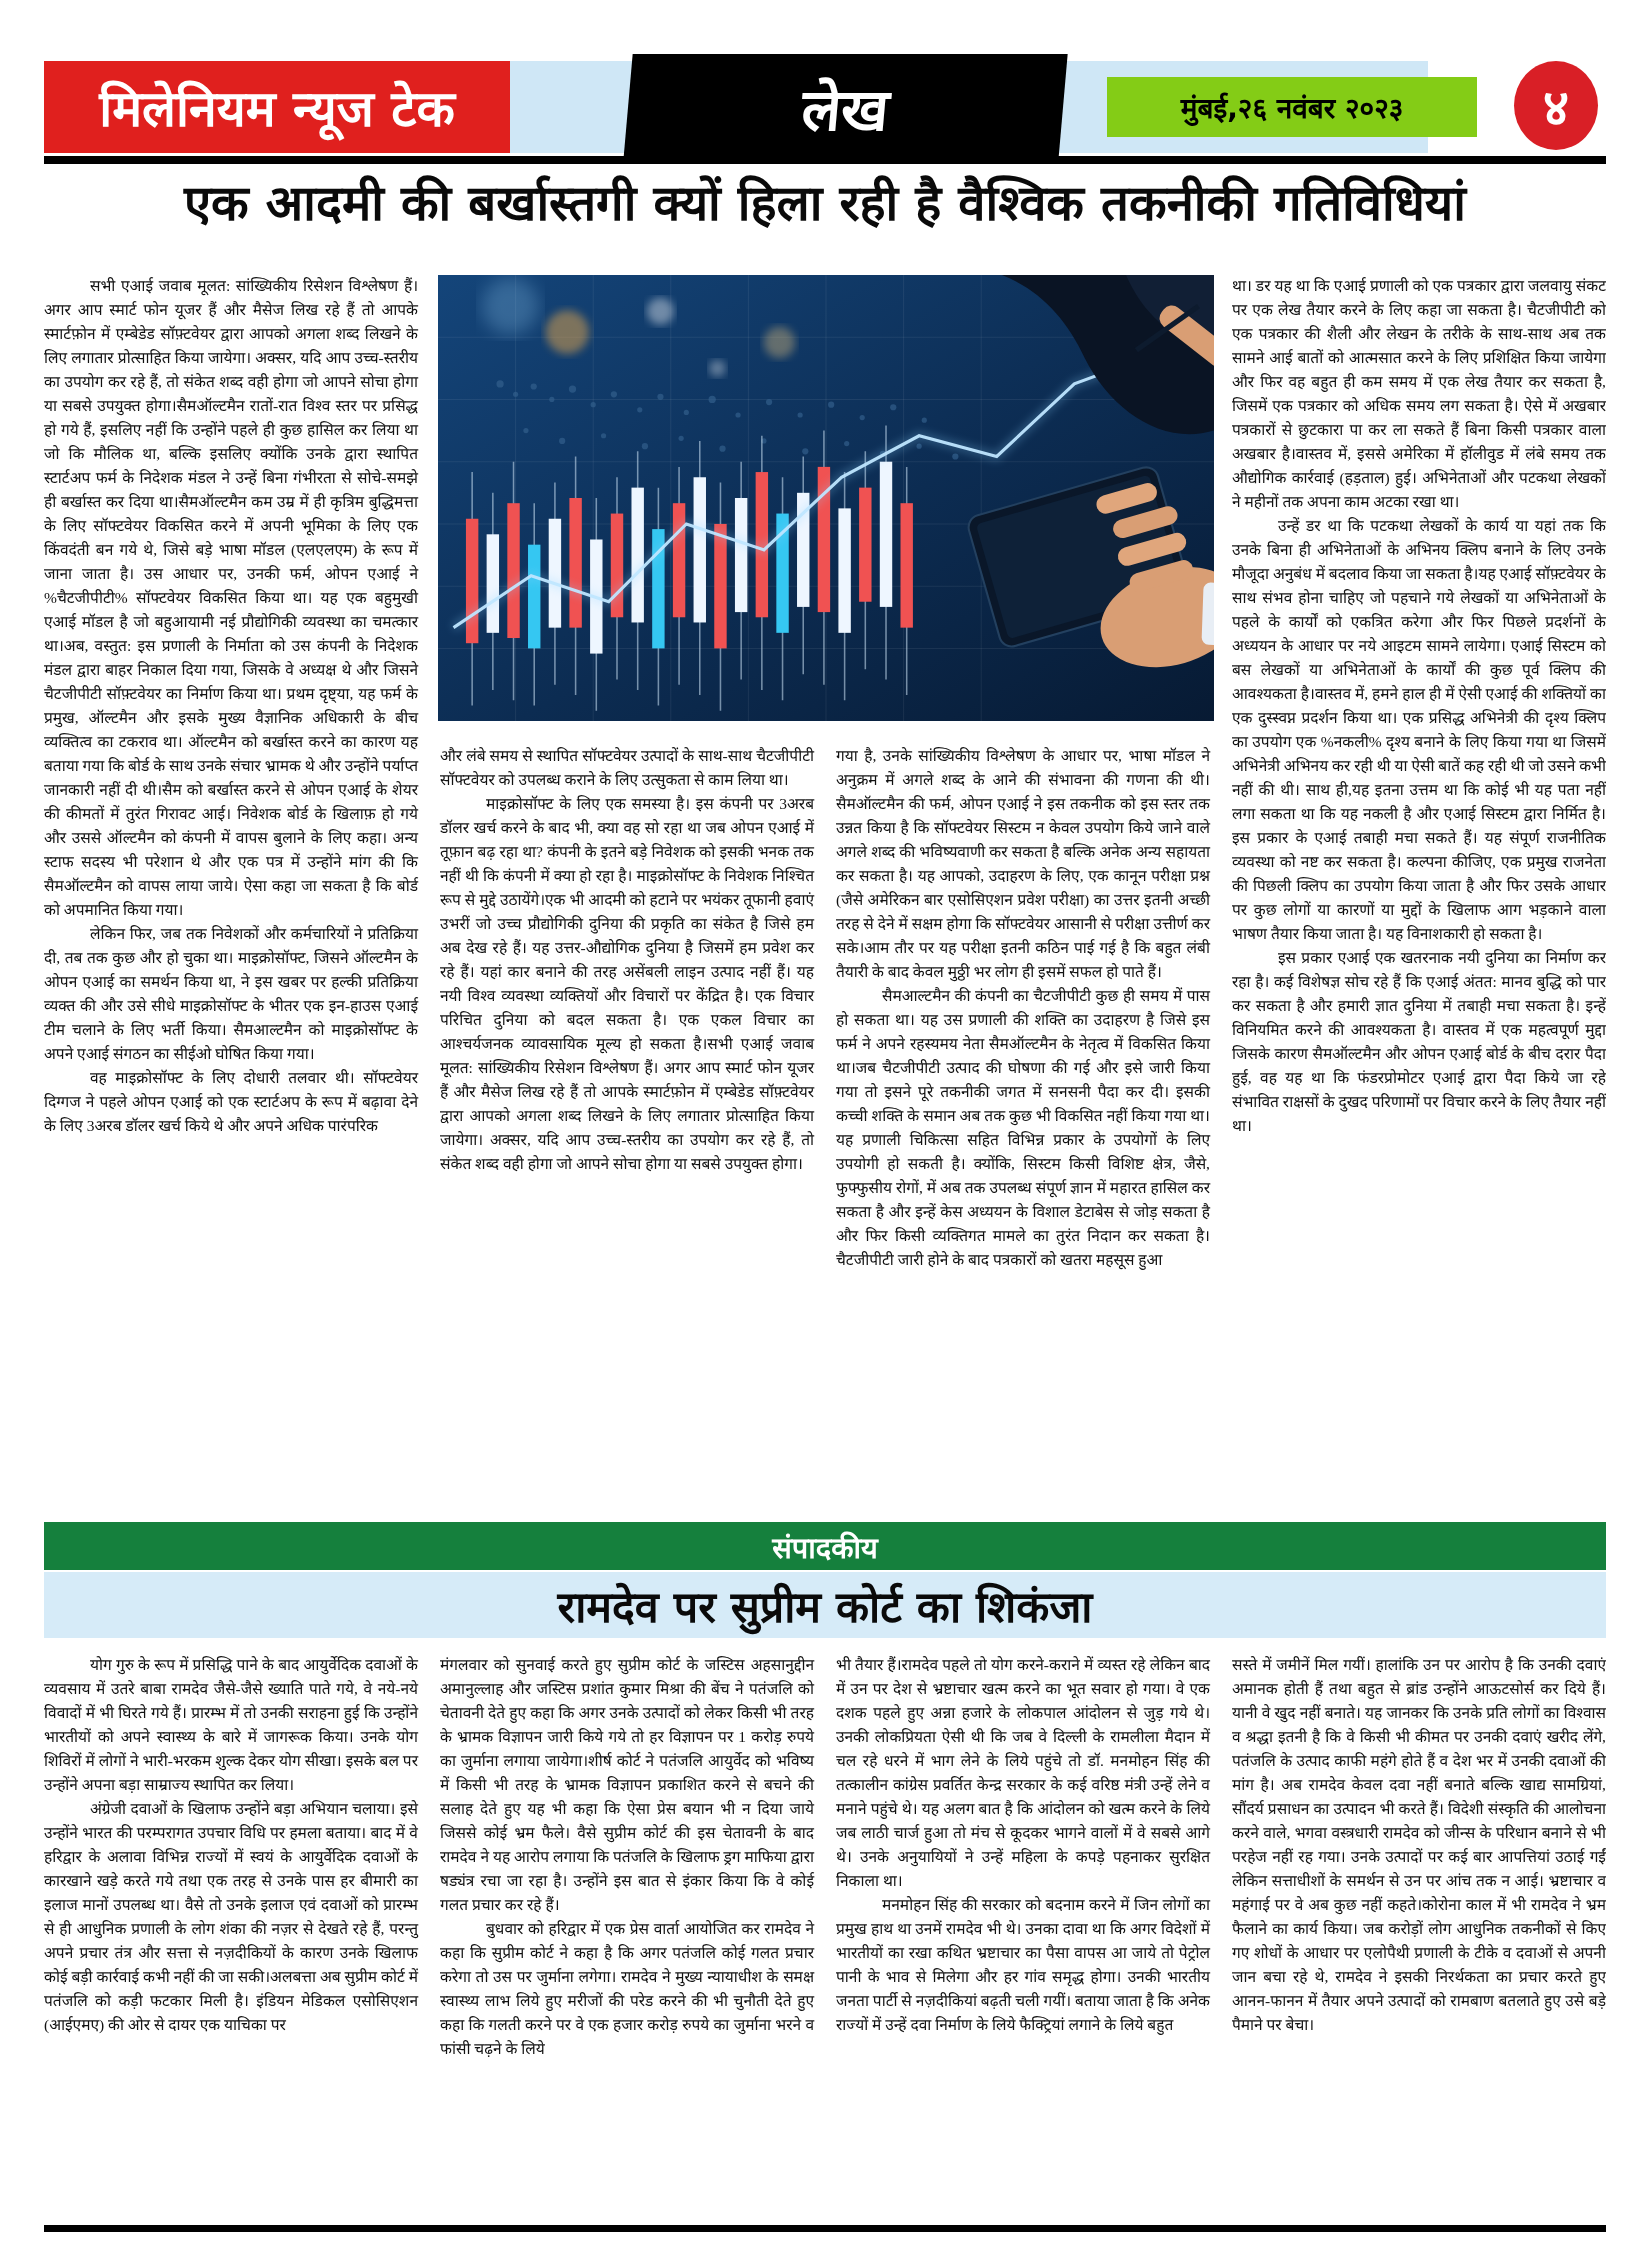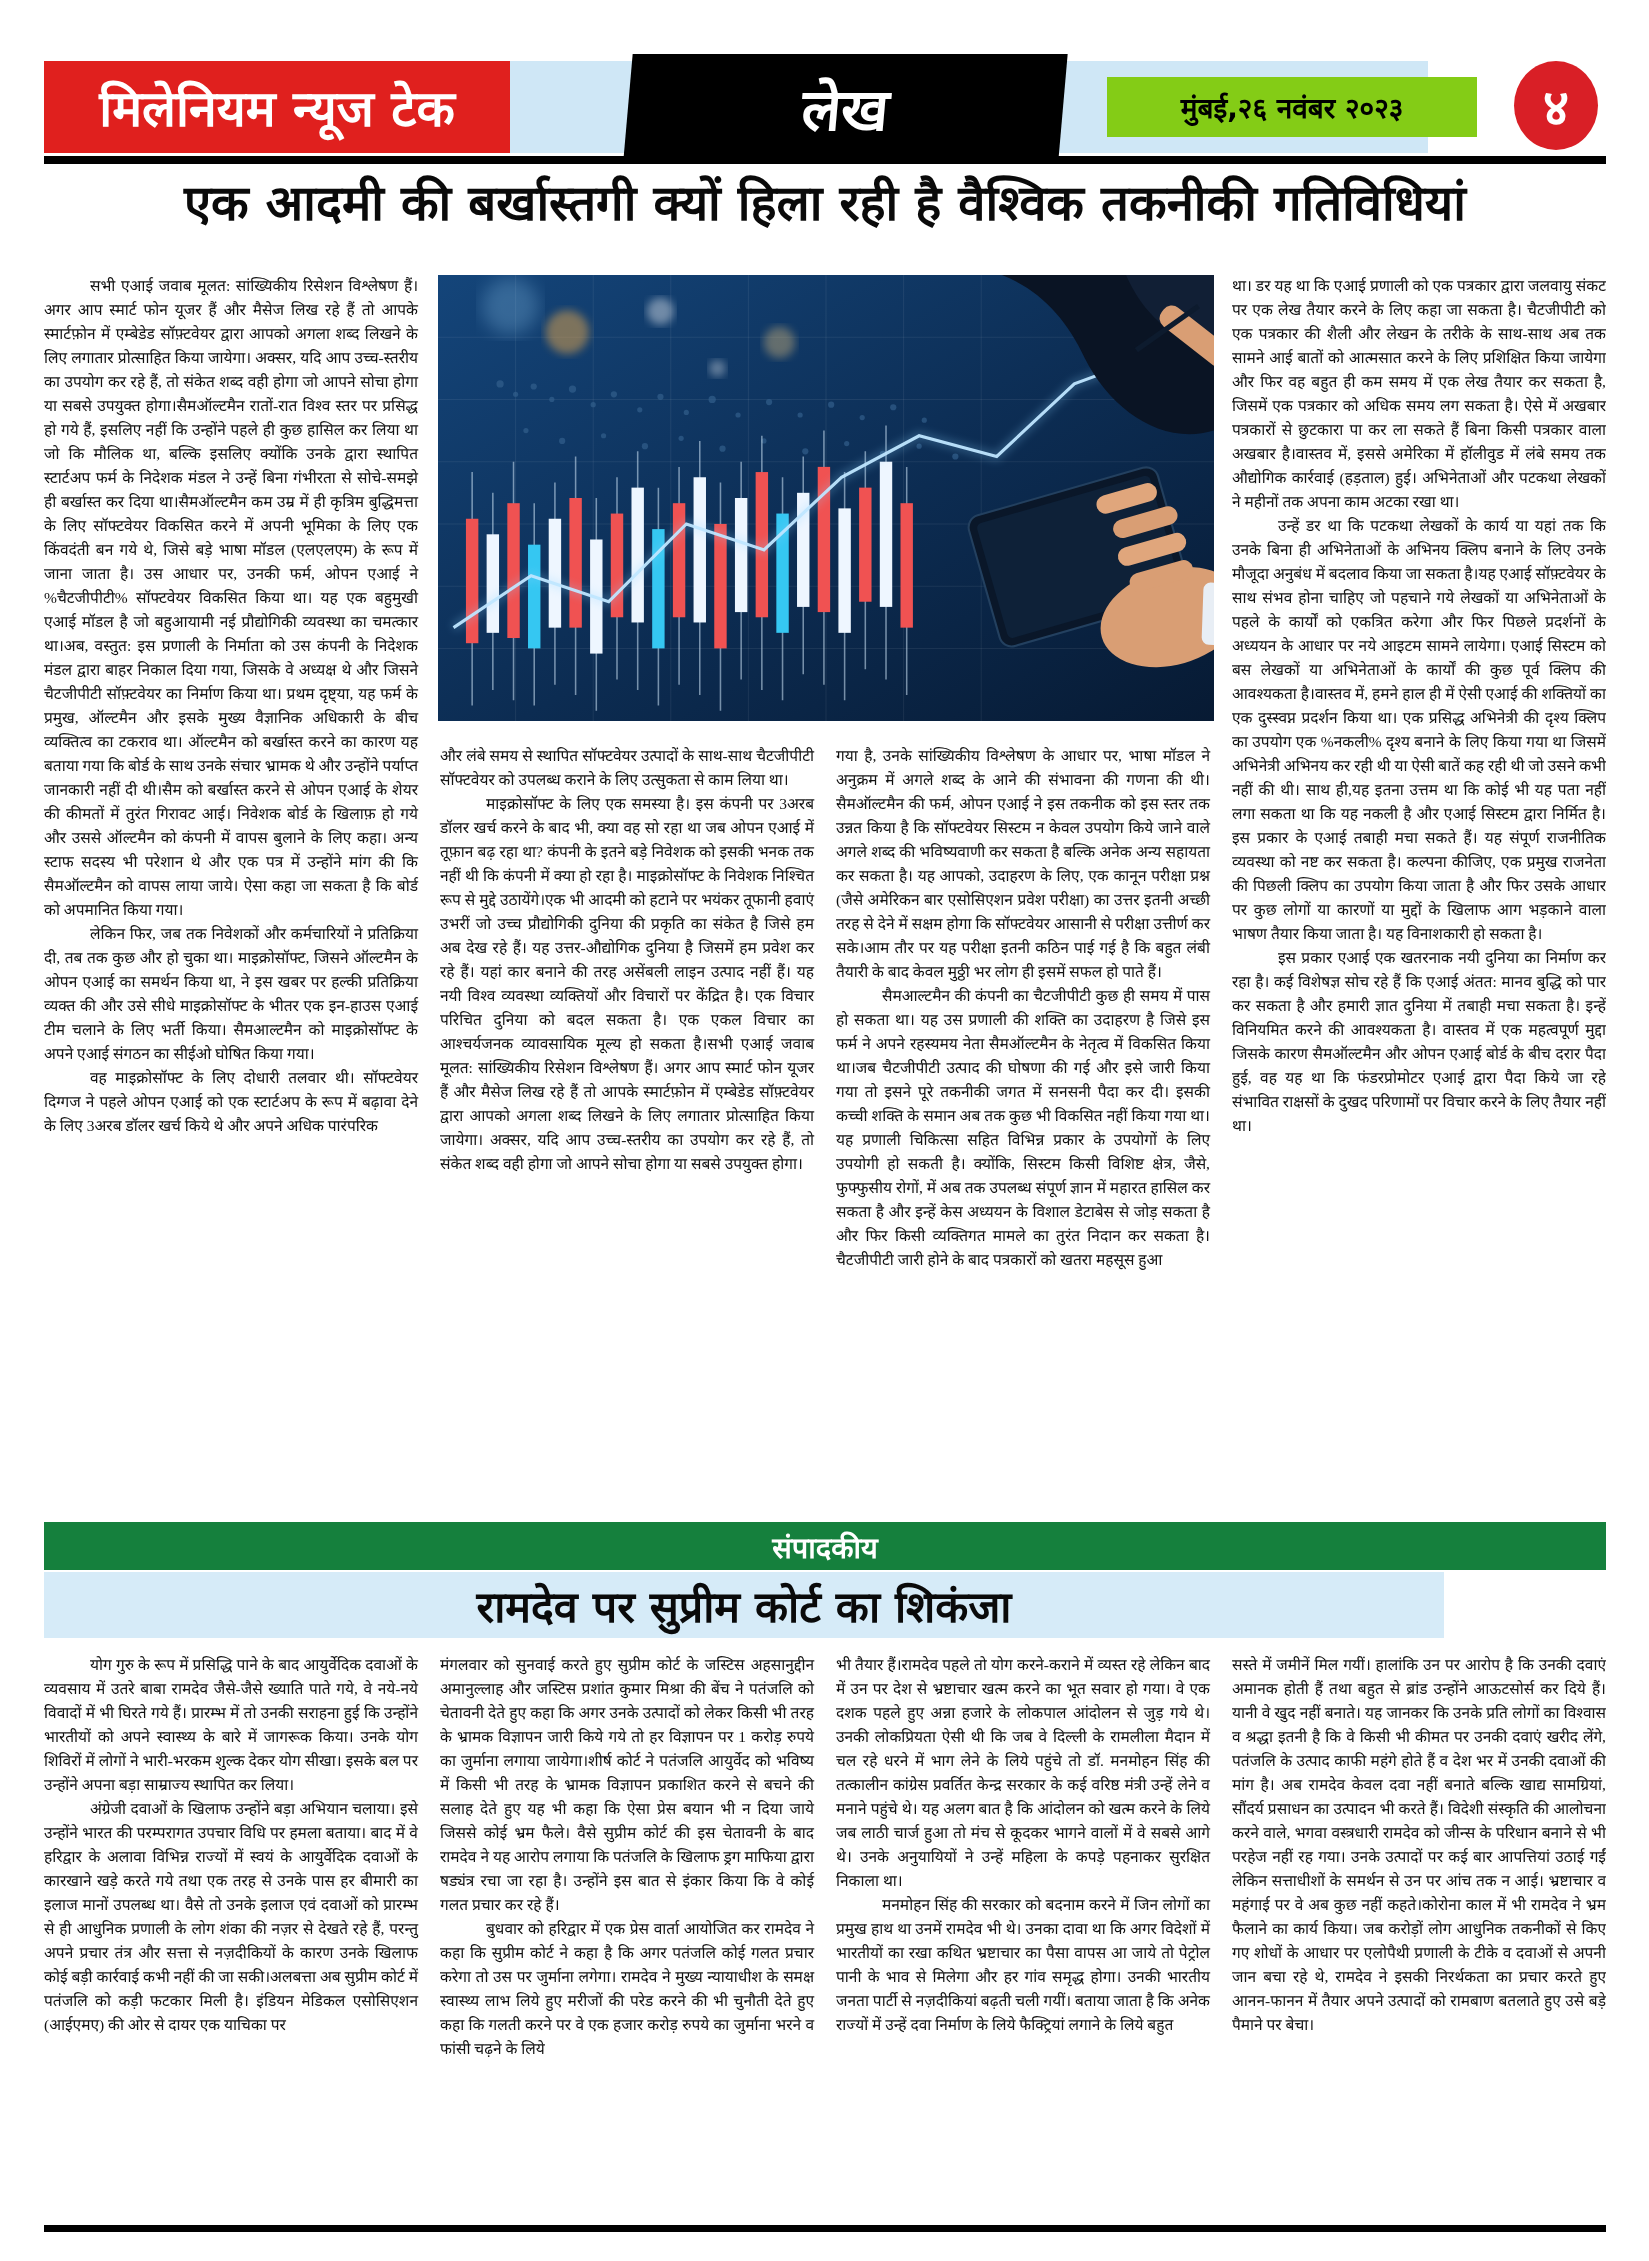--- a/index.html
+++ b/index.html
@@ -51,21 +51,21 @@
   .cols p.cont{text-indent:0;}
   .photo-wrap{position:absolute;left:394px;top:1px;width:776px;height:446px;}
   .photo-wrap svg{display:block;width:100%;height:100%;}
   
   .ed-bar{
     position:absolute;left:44px;top:1522px;width:1562px;height:48px;background:#15803d;
     display:flex;align-items:center;justify-content:center;color:#fff;
     font-family:"DejaVu Sans","Liberation Sans",sans-serif;font-weight:bold;font-size:29px;
   }
   .ed-band{
-    position:absolute;left:44px;top:1572px;width:1400px;height:66px;background:#d6ebf8;
+    position:absolute;left:44px;top:1572px;width:1562px;height:66px;background:#d6ebf8;
     display:flex;align-items:center;justify-content:center;color:#0a0a0a;
     font-family:"DejaVu Sans","Liberation Sans",sans-serif;font-weight:bold;font-size:43px;
   }
   .editorial{position:absolute;left:44px;top:1653px;width:1562px;height:567px;}
   .bottom-rule{position:absolute;left:44px;top:2225px;width:1562px;height:7.2px;background:#000;}
 </style>
 </head>
 <body>
 
 <header class="masthead">

